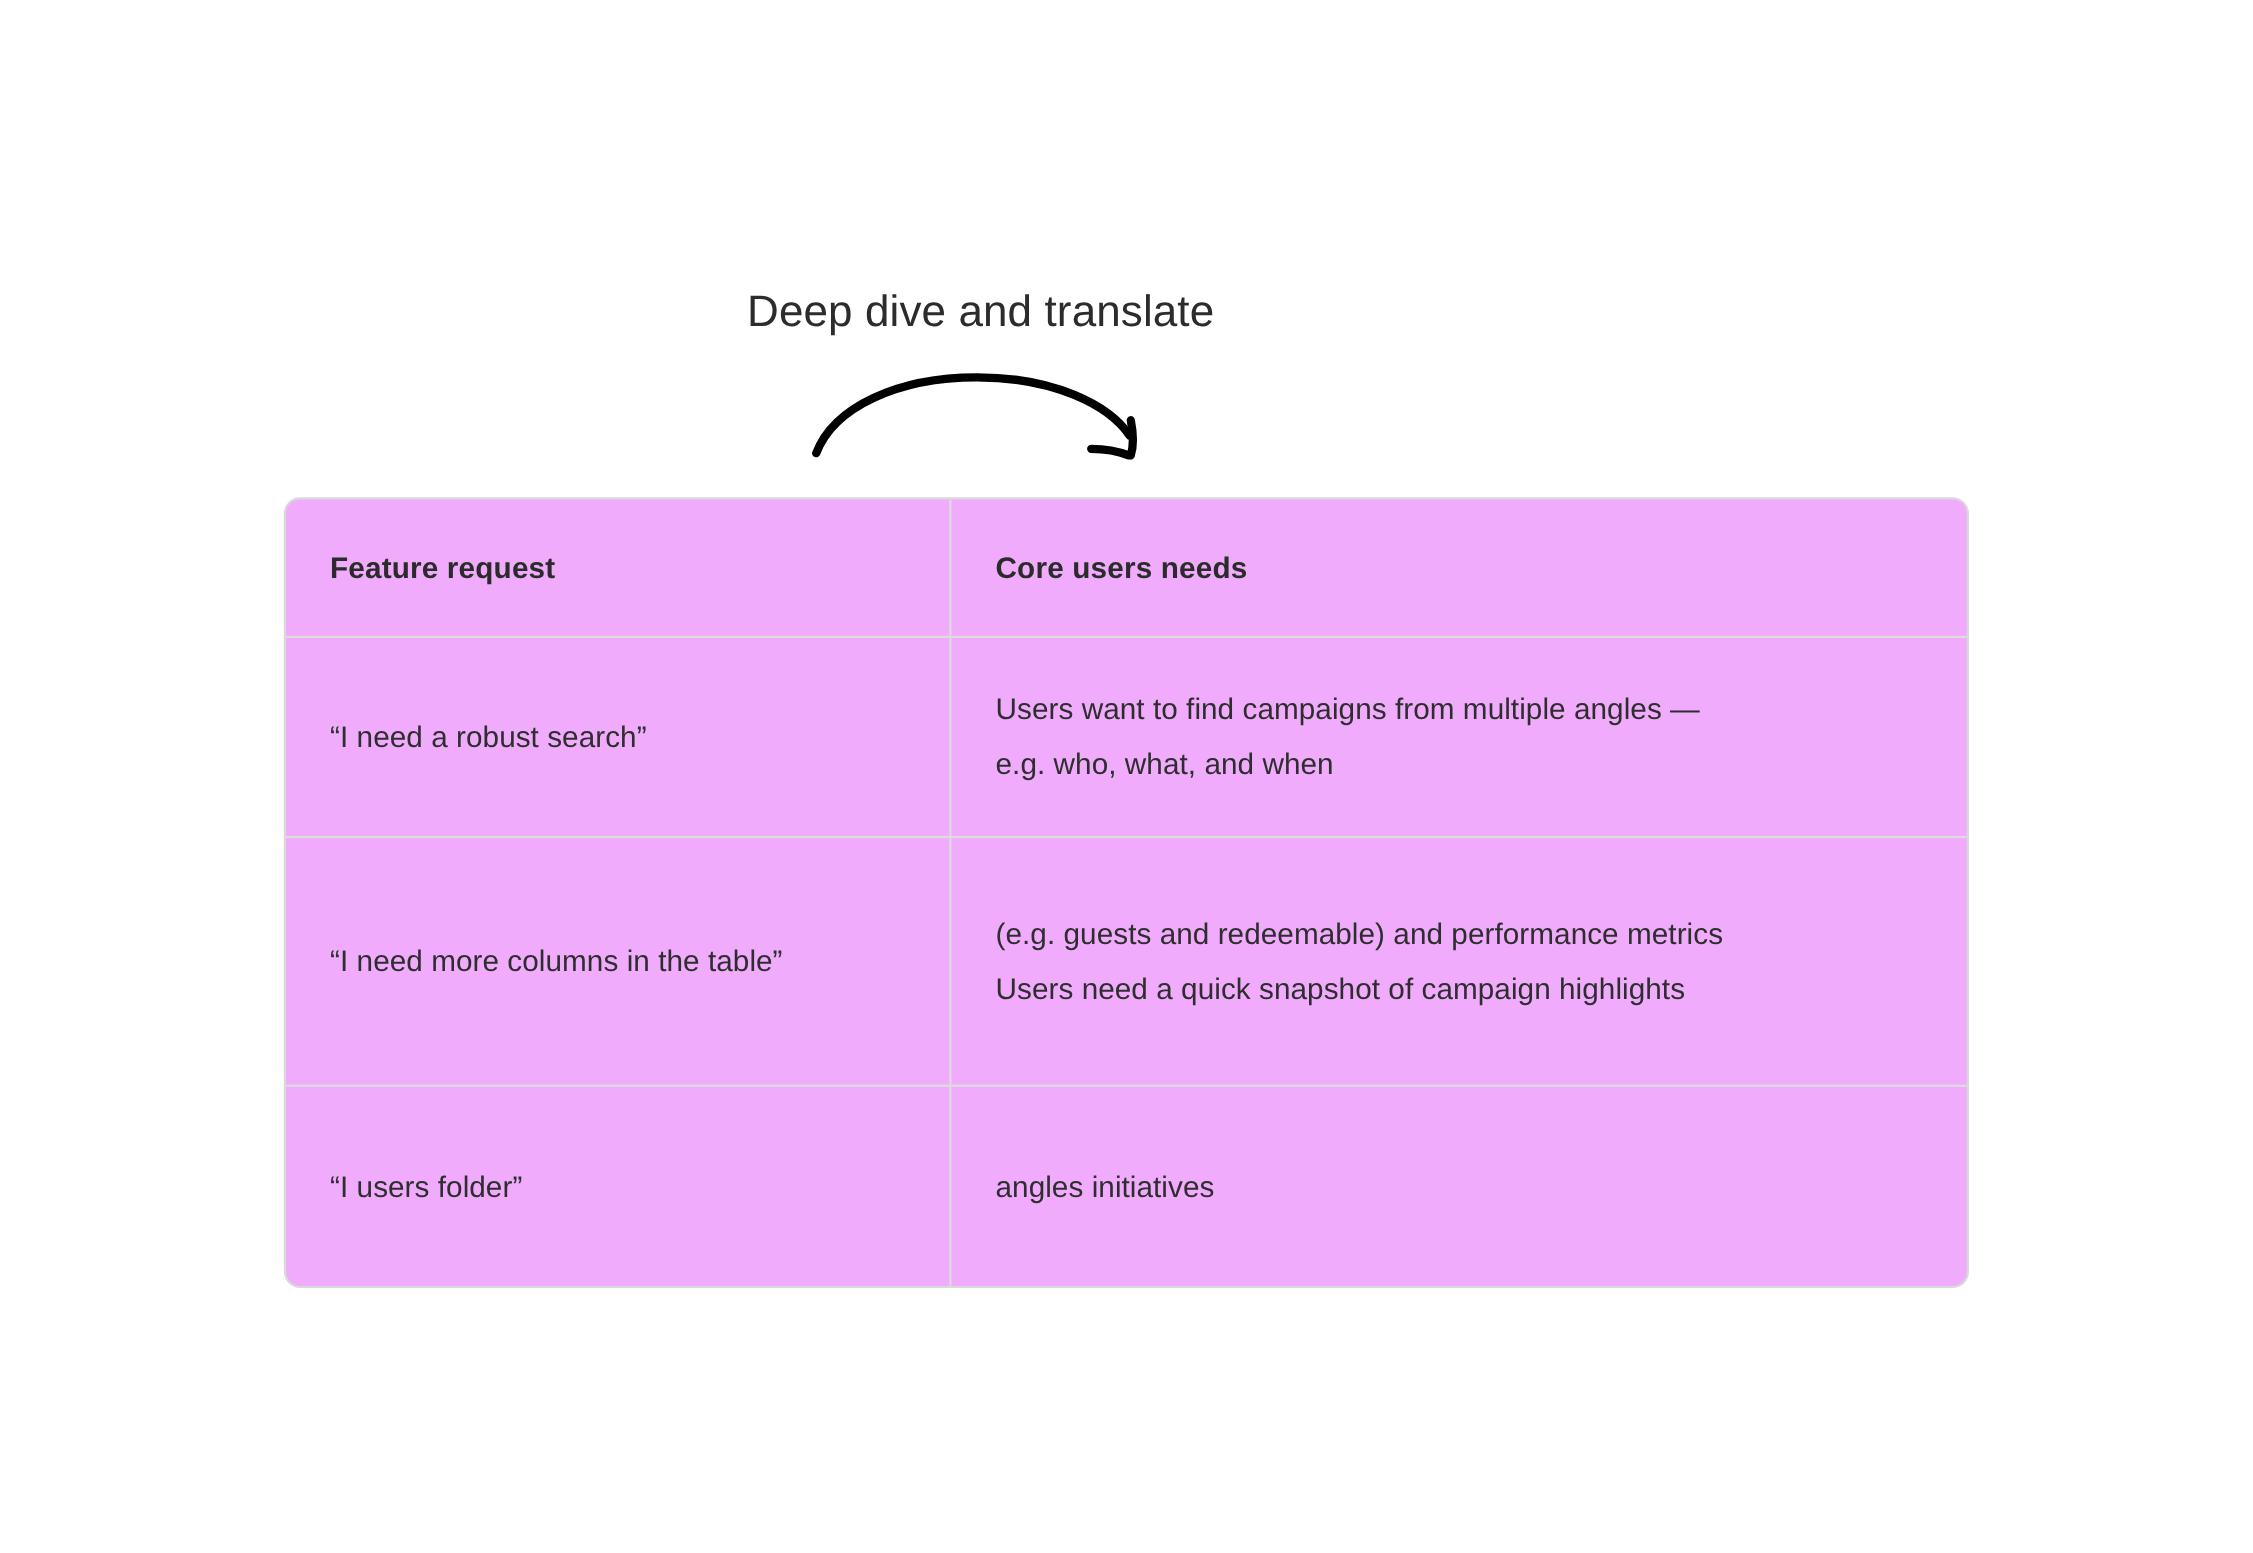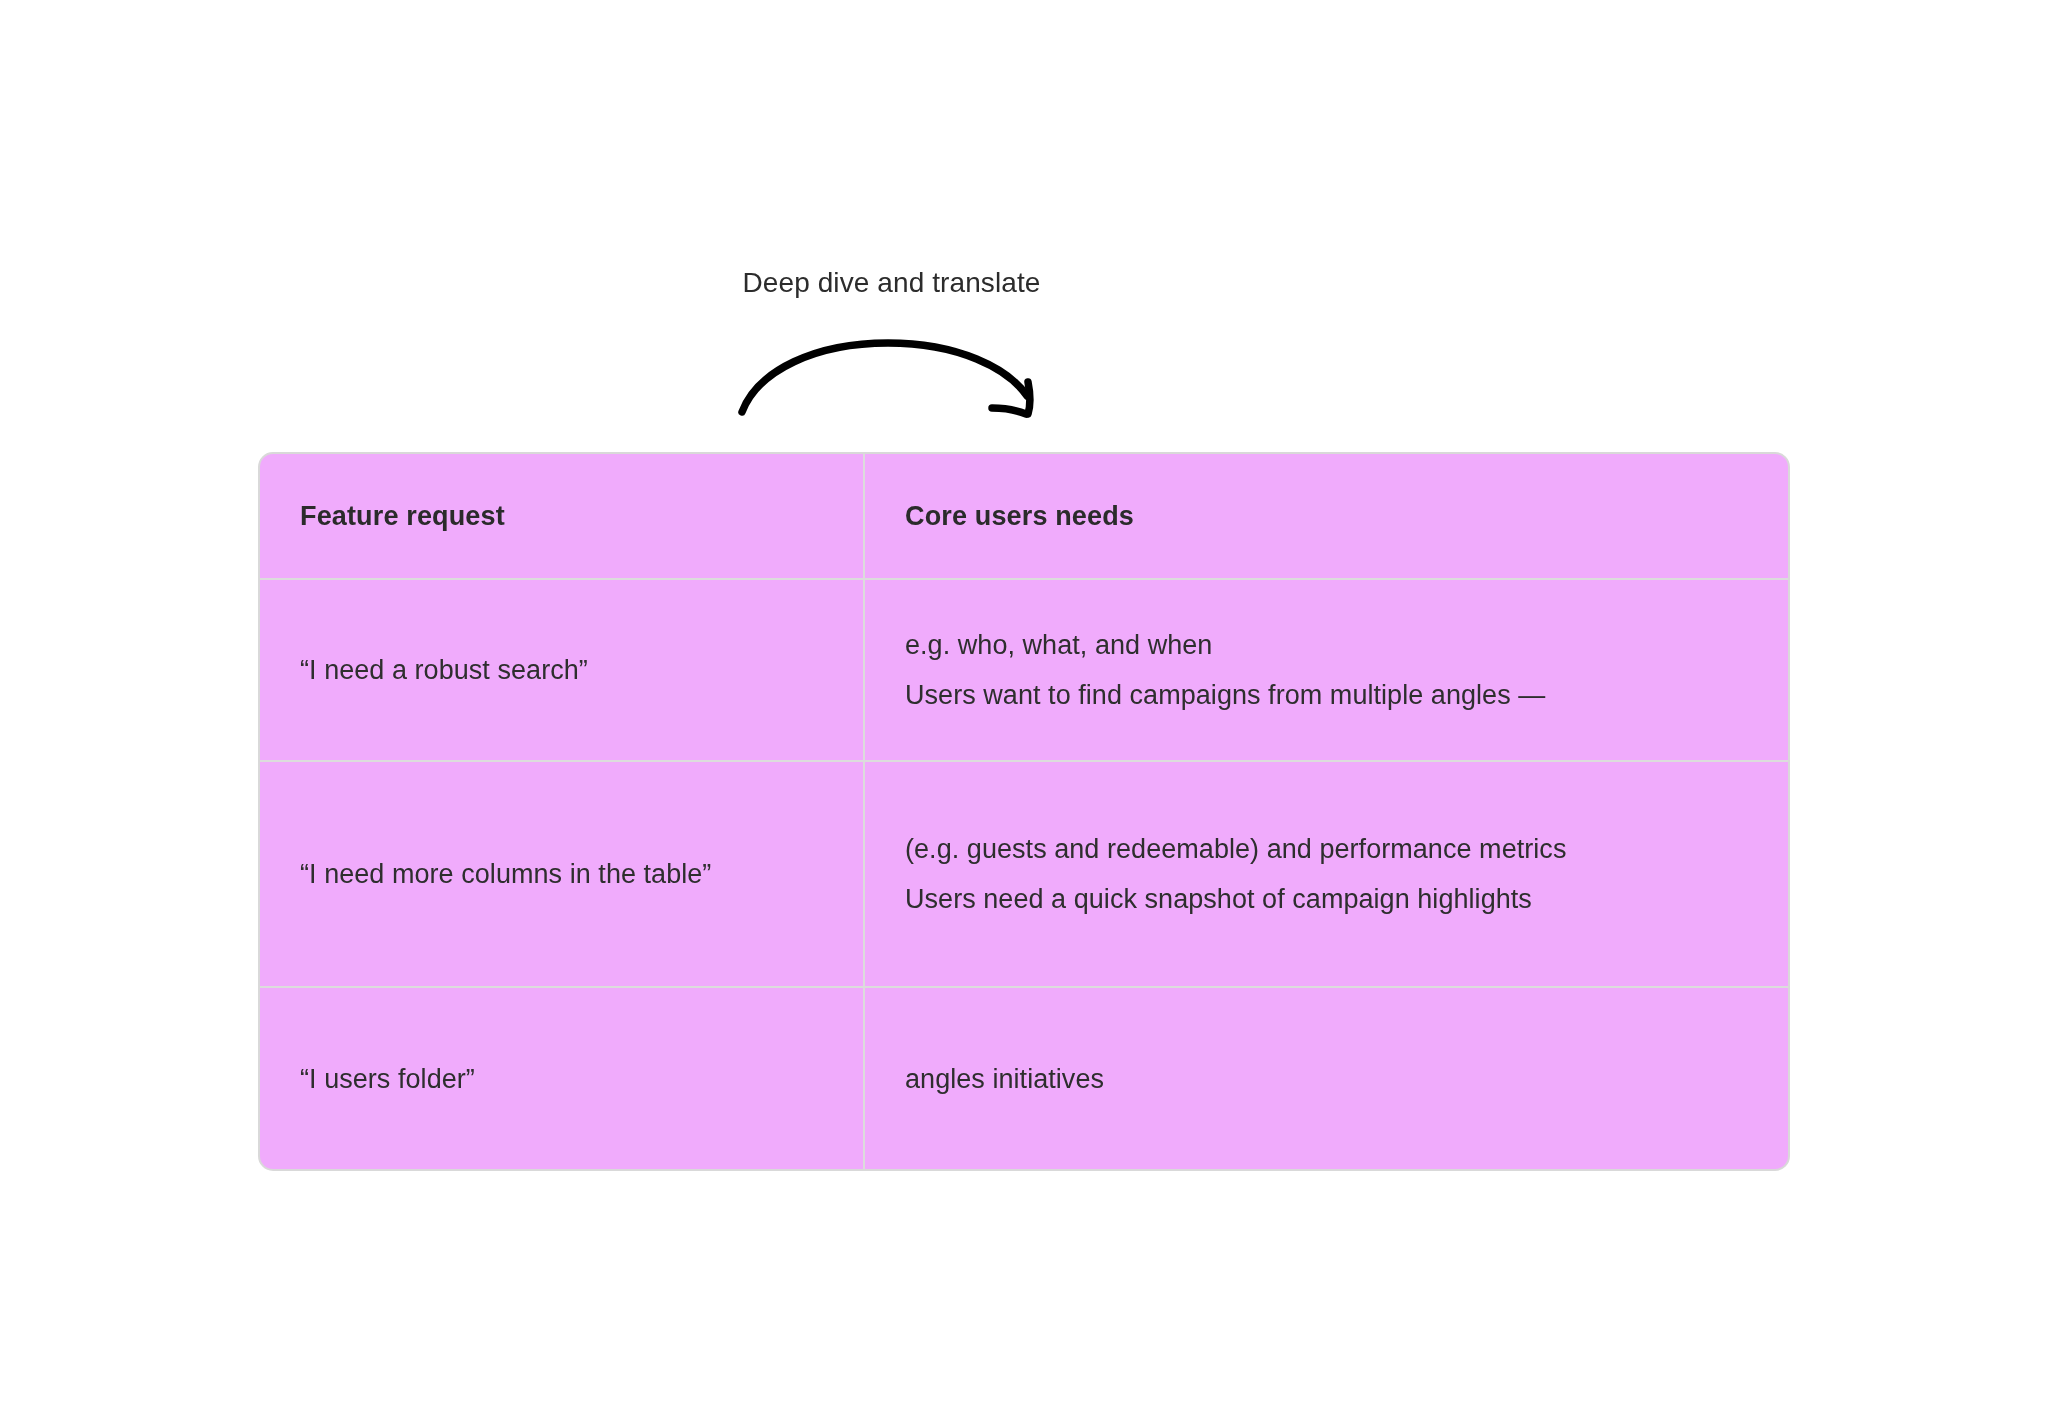--- a/index.html
+++ b/index.html
@@ -25,21 +25,21 @@
     overflow: hidden;
   }
 
   
   .annotation-caption {
     position: absolute;
     left: 0;
     top: 262px;
     width: 1783px;              
     text-align: center;
-    font-size: 28px;
+    font-size: 40px;
     line-height: 42px;
     color: #2c2c2c;
     letter-spacing: 0.1px;
     white-space: nowrap;
   }
 
   .annotation-arrow {
     position: absolute;
     left: 720px;
     top: 330px;
@@ -131,22 +131,22 @@
         <span class="header-text">Core users needs</span>
       </div>
     </div>
 
     <div class="table-row row-body-1">
       <div class="cell cell-left">
         <span class="body-text">“I need a robust search”</span>
       </div>
       <div class="cell cell-right">
         <span class="body-text">
+          <span class="line">Users want to find campaigns from multiple angles —</span>
           <span class="line">e.g. who, what, and when</span>
-          <span class="line">Users want to find campaigns from multiple angles —</span>
         </span>
       </div>
     </div>
 
     <div class="table-row row-body-2">
       <div class="cell cell-left">
         <span class="body-text">“I need more columns in the table”</span>
       </div>
       <div class="cell cell-right">
         <span class="body-text">

